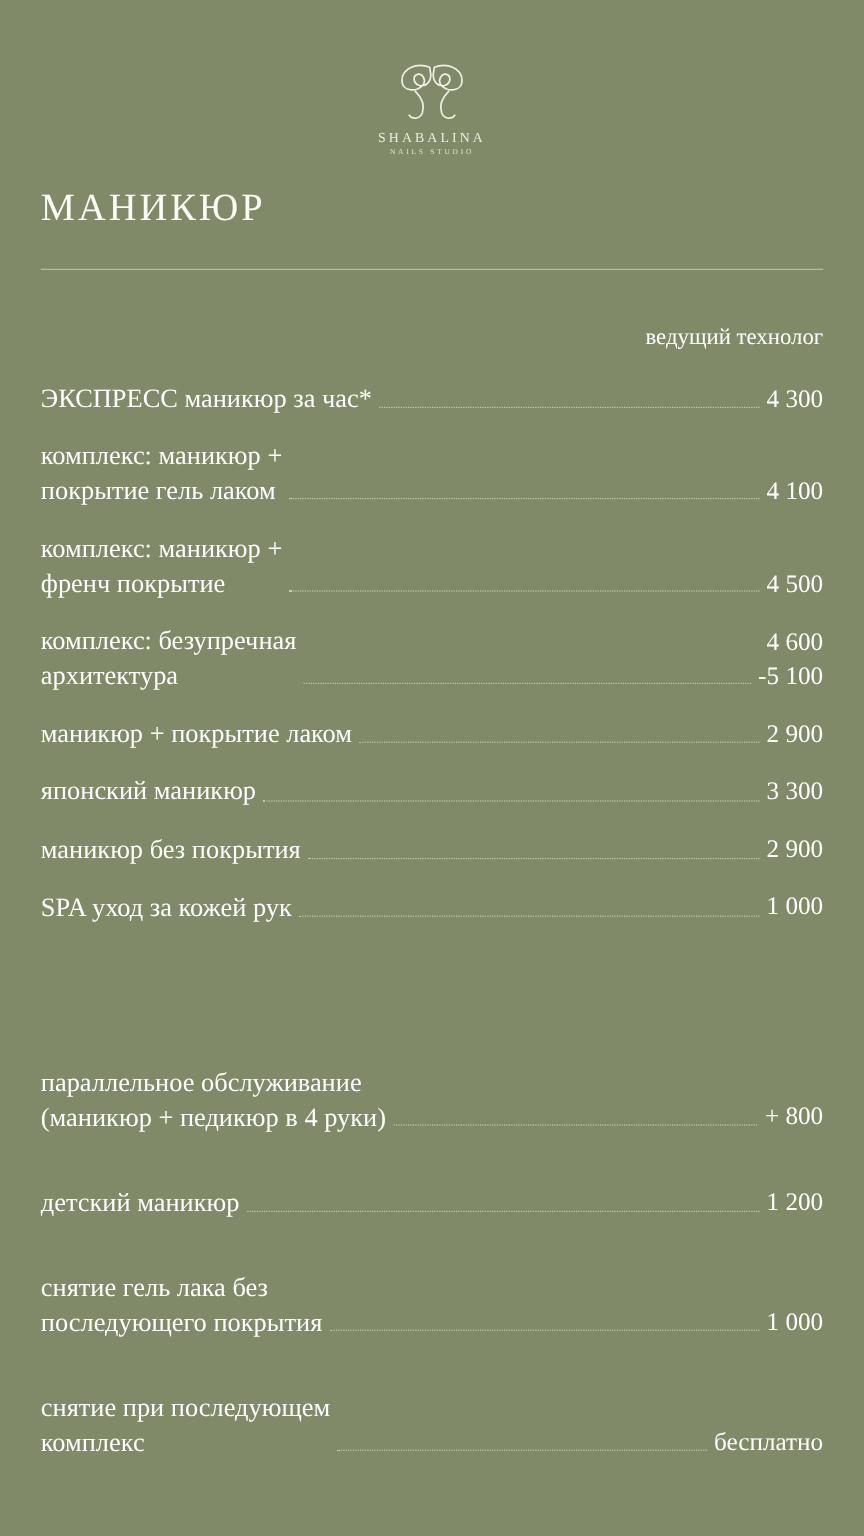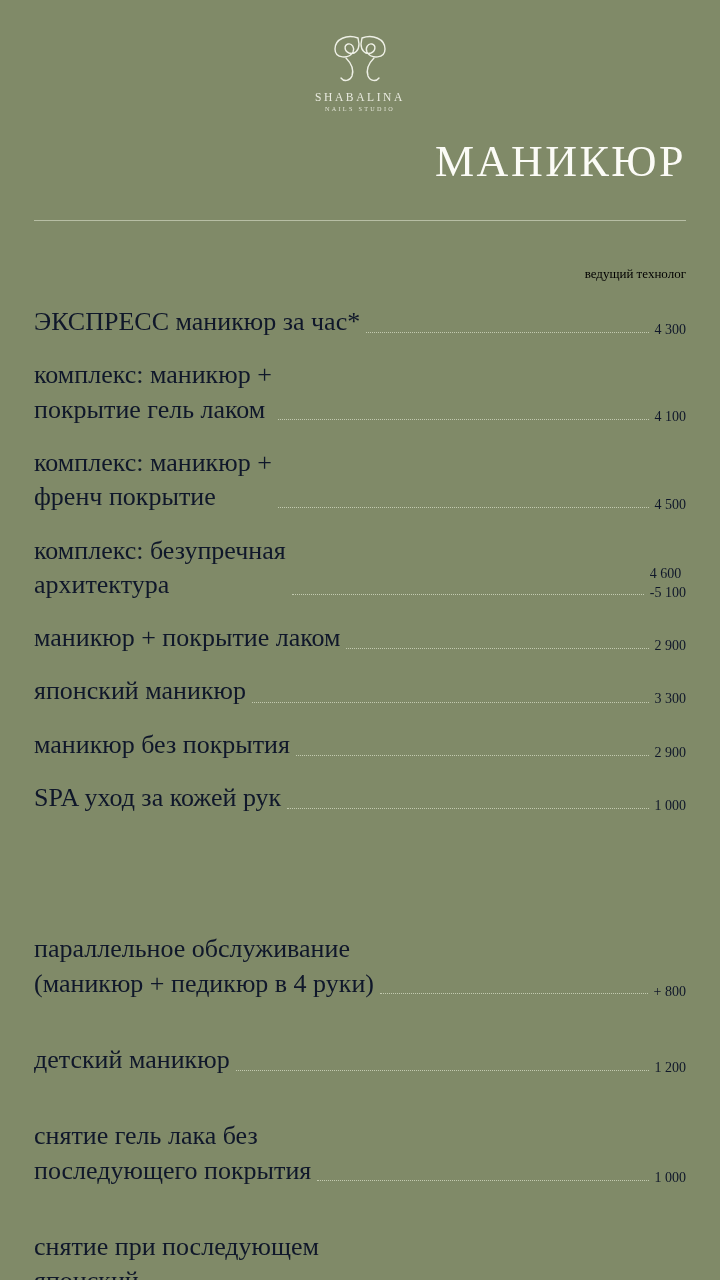--- a/index.html
+++ b/index.html
@@ -19,21 +19,21 @@
   .page {
     width: 720px;
     height: 1280px;
     box-sizing: border-box;
     padding: 0 34px;
     position: relative;
   }
 
   
   .logo-block {
-    padding-top: 32px;
+    padding-top: 50px;
     display: flex;
     flex-direction: column;
     align-items: center;
   }
   .logo-mark {
     width: 78px;
     height: 54px;
     display: block;
   }
   .logo-name {
@@ -46,22 +46,22 @@
   .logo-sub {
     margin-top: 2px;
     font-size: 6.2px;
     letter-spacing: 2.3px;
     color: #dfe2d4;
   }
 
   
   .title {
     margin-top: 24px;
-    text-align: right;
-    font-size: 44px;
+    text-align: left;
+    font-size: 32px;
     letter-spacing: 2.5px;
     color: #fbfbf6;
     font-family: "Liberation Serif", serif;
   }
 
   .rule {
     margin: 33px 0 0 0;
     height: 1px;
     background: #c9cfb8;
     opacity: .75;
@@ -72,55 +72,55 @@
     text-align: center;
     font-size: 17px;
     line-height: 1.45;
     color: #b9c29f;
   }
 
   
   .col-head {
     margin-top: 44px;
     text-align: right;
-    font-size: 13px;
+    font-size: 19px;
     line-height: 1.38;
-    color: #000000;
+    color: #ffffff;
   }
 
   
   .list {
     margin-top: 22px;
   }
   .row {
     display: flex;
     align-items: flex-end;
     margin-bottom: 19px;
   }
   .row .name {
-    font-size: 26px;
+    font-size: 22px;
     line-height: 1.32;
-    color: #0f172a;
+    color: #ffffff;
     white-space: pre-line;
     flex: 0 1 auto;
     max-width: 460px;
   }
   .row .dots {
     flex: 1 1 auto;
     border-bottom: 1px dotted #c3cab0;
     margin: 0 6px 6px 6px;
     height: 1px;
     min-width: 8px;
   }
   .row .price {
-    font-size: 14px;
+    font-size: 21px;
     line-height: 1.32;
-    color: #0f172a;
+    color: #ffffff;
     white-space: pre-line;
-    text-align: left;
+    text-align: right;
     flex: 0 0 auto;
   }
   .row.two-line .dots { margin-bottom: 7px; }
 
   .gap { height: 56px; }
 
   .list-b .row { margin-bottom: 17px; margin-top: 42px; }
 </style>
 </head>
 <body>
@@ -210,19 +210,19 @@
       <div class="price">1 200</div>
     </div>
     <div class="row two-line">
       <div class="name">снятие гель лака без
 последующего покрытия</div>
       <div class="dots"></div>
       <div class="price">1 000</div>
     </div>
     <div class="row two-line">
       <div class="name">снятие при последующем
-японский</div>
+комплекс</div>
       <div class="dots"></div>
       <div class="price">бесплатно</div>
     </div>
   </div>
 
 </div>
 
 </body></html>

